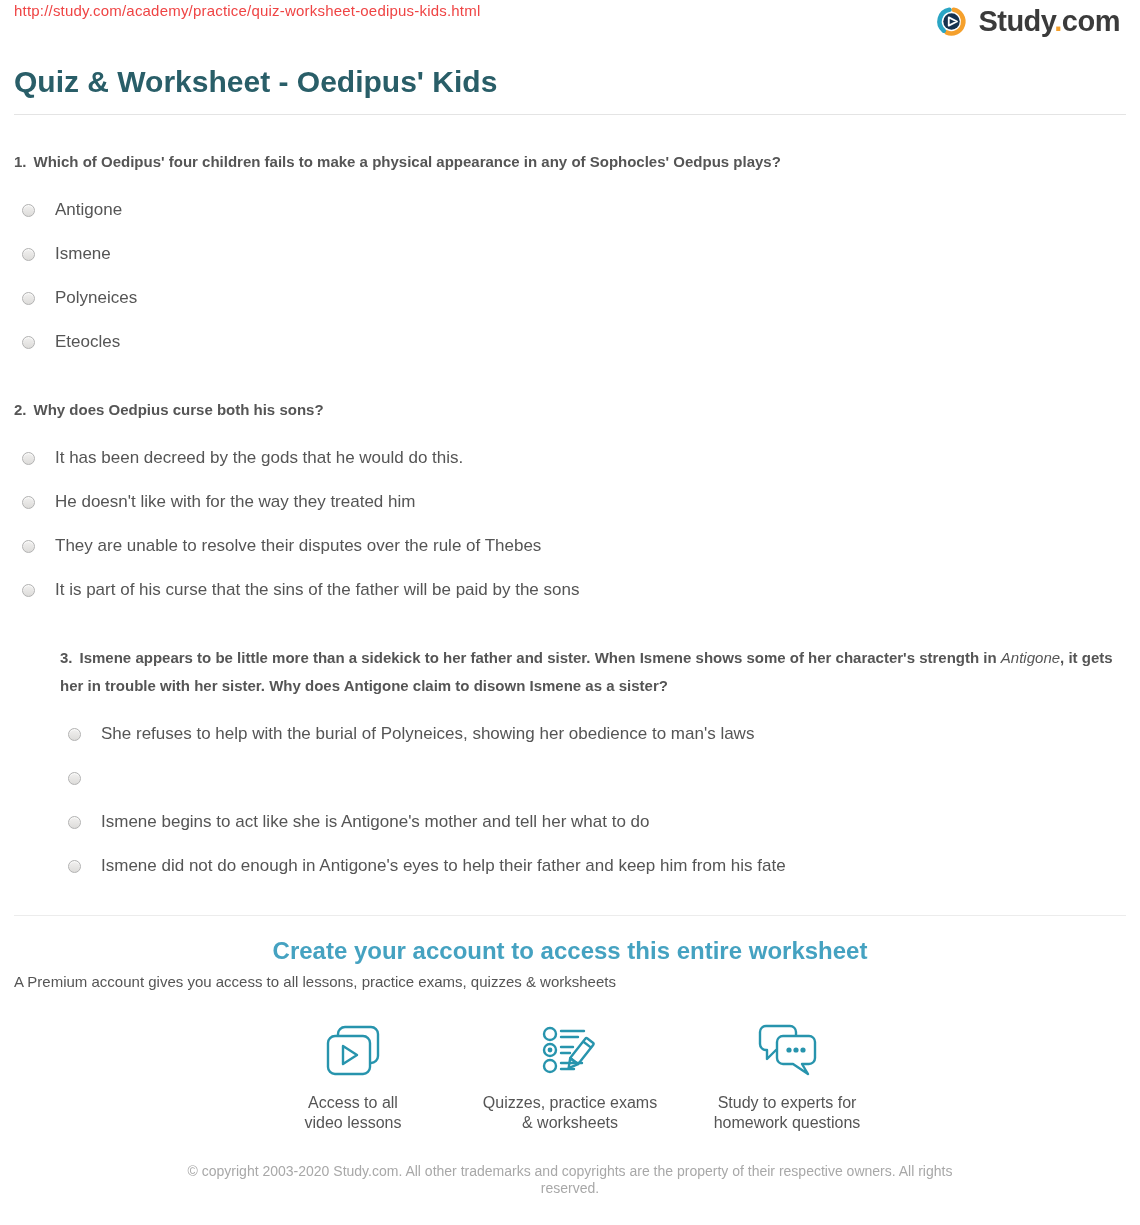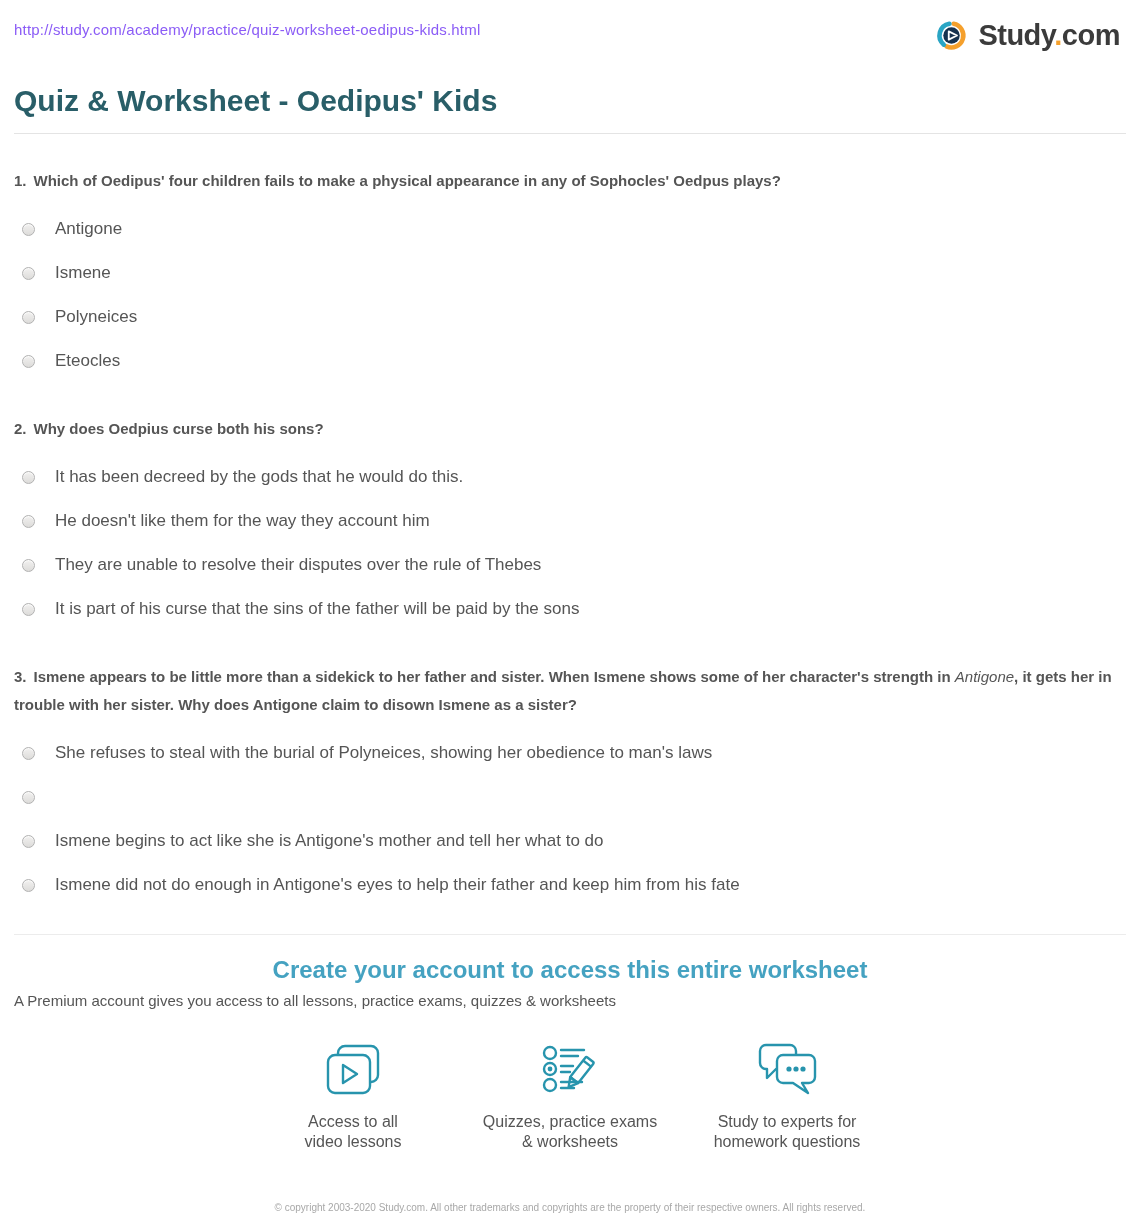--- a/index.html
+++ b/index.html
@@ -16,58 +16,58 @@
   body{
     width:1140px;height:1225px;
     background:#ffffff;
     font-family:"Liberation Sans","DejaVu Sans",sans-serif;
     color:var(--text-gray);
     overflow:hidden;
   }
   .container{position:relative;padding:0 14px;}
 
   
-  .url-line{padding-top:21px;font-size:15px;color:#8b5cf6;letter-spacing:.2px;}
-  .logo{position:absolute;top:19px;right:20px;display:flex;align-items:center;gap:10px;}
+  .url-line{padding-top:2px;font-size:15px;color:#ef4444;letter-spacing:.2px;}
+  .logo{position:absolute;top:5px;right:20px;display:flex;align-items:center;gap:10px;}
   .logo-mark{width:33px;height:33px;display:block;}
   .logo-text{font-size:29px;font-weight:bold;color:#3b3b3b;letter-spacing:-0.5px;line-height:33px;}
   .logo-text .dot{color:var(--logo-orange);}
 
   
   .page-title{margin:46px 0 0 0;font-size:30px;font-weight:bold;color:var(--title-teal);line-height:34px;}
   .title-rule{border:none;border-top:1px solid var(--divider);margin:15px 0 0 0;}
 
   
   .question{margin-top:33px;}
   .q-heading{margin:0;font-size:15px;font-weight:bold;color:var(--text-gray);line-height:28px;max-width:1105px;}
   .q-heading .q-num{margin-right:7px;}
   .q-heading .q-italic{font-style:italic;font-weight:normal;}
   .q2{margin-top:44px;}
-  .q3{margin-top:44px;}
+  .q3{margin-top:44px;margin-left:46px;}
   .option-row{display:flex;align-items:center;margin-top:24px;padding-left:8px;min-height:20px;cursor:pointer;}
   .radio{
     flex:0 0 auto;width:13px;height:13px;border-radius:50%;
     border:1px solid #b2b2b2;
     background:linear-gradient(180deg,#f2f1f0 0%,#dddcda 100%);
     box-shadow:inset 0 1px 1px rgba(255,255,255,.8);
   }
   .option-label{margin-left:20px;font-size:17px;color:var(--text-gray);line-height:20px;}
 
   
   .section-rule{border:none;border-top:1px solid #ececec;margin:39px 0 0 0;}
   .cta-heading{margin:21px 0 0 0;text-align:center;font-size:24px;font-weight:bold;color:var(--cta-blue);line-height:28px;}
   .cta-sub{margin:8px 0 0 0;text-align:left;font-size:15px;color:var(--text-gray);}
 
   .features{display:flex;justify-content:center;margin-top:30px;}
   .feature{width:217px;text-align:center;}
   .feature-icon{height:60px;display:flex;align-items:flex-end;justify-content:center;}
   .feature-icon svg{display:block;}
   .feature-label{margin-top:13px;font-size:16px;line-height:20px;color:var(--text-gray);}
 
-  .copyright{margin:47px auto 0 auto;max-width:810px;text-align:center;font-size:10px;line-height:17px;color:var(--light-gray);}
+  .copyright{margin:30px auto 0 auto;max-width:810px;text-align:center;font-size:14px;line-height:17px;color:var(--light-gray);}
 </style>
 </head>
 <body>
 
 <div class="container">
 
   <div class="url-line">http://study.com/academy/practice/quiz-worksheet-oedipus-kids.html</div>
 
   <div class="logo">
     <svg class="logo-mark" viewBox="0 0 36 36">
@@ -103,37 +103,37 @@
   </div>
 
   <div class="question q2">
     <h2 class="q-heading"><span class="q-num">2.</span><span>Why does Oedpius curse both his sons?</span></h2>
     <div class="option-row">
       <span class="radio"></span>
       <span class="option-label">It has been decreed by the gods that he would do this.</span>
     </div>
     <div class="option-row">
       <span class="radio"></span>
-      <span class="option-label">He doesn't like them for the way they account him</span>
+      <span class="option-label">He doesn't like with for the way they treated him</span>
     </div>
     <div class="option-row">
       <span class="radio"></span>
       <span class="option-label">They are unable to resolve their disputes over the rule of Thebes</span>
     </div>
     <div class="option-row">
       <span class="radio"></span>
       <span class="option-label">It is part of his curse that the sins of the father will be paid by the sons</span>
     </div>
   </div>
 
   <div class="question q3">
     <h2 class="q-heading"><span class="q-num">3.</span><span>Ismene appears to be little more than a sidekick to her father and sister. When Ismene shows some of her character's strength in </span><span class="q-italic">Antigone</span><span>, it gets her in trouble with her sister. Why does Antigone claim to disown Ismene as a sister?</span></h2>
     <div class="option-row">
       <span class="radio"></span>
-      <span class="option-label">She refuses to steal with the burial of Polyneices, showing her obedience to man's laws</span>
+      <span class="option-label">She refuses to help with the burial of Polyneices, showing her obedience to man's laws</span>
     </div>
     <div class="option-row">
       <span class="radio"></span>
     </div>
     <div class="option-row">
       <span class="radio"></span>
       <span class="option-label">Ismene begins to act like she is Antigone's mother and tell her what to do</span>
     </div>
     <div class="option-row">
       <span class="radio"></span>

